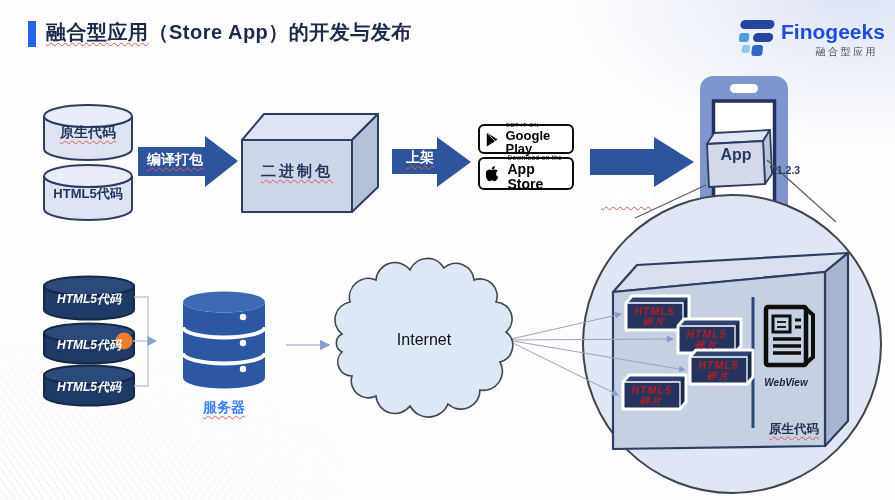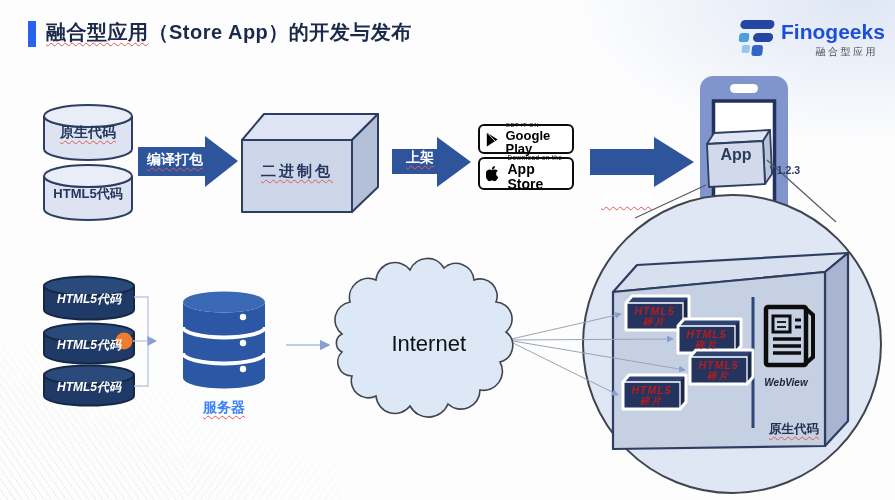--- a/index.html
+++ b/index.html
@@ -245,21 +245,21 @@
     </div>
   </div>
 
   <div class="shape-label" style="left:708px;top:146px;width:56px;font-size:16px;color:#2a3a60;">App</div>
   <div class="shape-label" style="left:708px;top:164px;width:58px;font-size:10.5px;color:#2a3a60;padding-left:48px;">V1.2.3</div>
 
   <div class="cyl-dark-label" style="left:46px;top:291px;width:86px;">HTML5代码</div>
   <div class="cyl-dark-label" style="left:46px;top:337px;width:86px;">HTML5代码</div>
   <div class="cyl-dark-label" style="left:46px;top:379px;width:86px;">HTML5代码</div>
   <div class="shape-label wavy" style="left:192px;top:399px;width:64px;font-size:14px;color:#3b82f6;">服务器</div>
-  <div class="shape-label" style="left:382px;top:331px;width:84px;font-size:22px;font-weight:400;color:#0c1016;text-align:right;">Internet</div>
+  <div class="shape-label" style="left:382px;top:331px;width:84px;font-size:16px;font-weight:400;color:#0c1016;">Internet</div>
 
   <div class="frag" style="left:626px;top:303px;">
     <span class="l1">HTML5</span>
     <span class="l2">碎片</span>
   </div>
   <div class="frag" style="left:678px;top:326px;">
     <span class="l1">HTML5</span>
     <span class="l2">碎片</span>
   </div>
   <div class="frag" style="left:690px;top:357px;">

